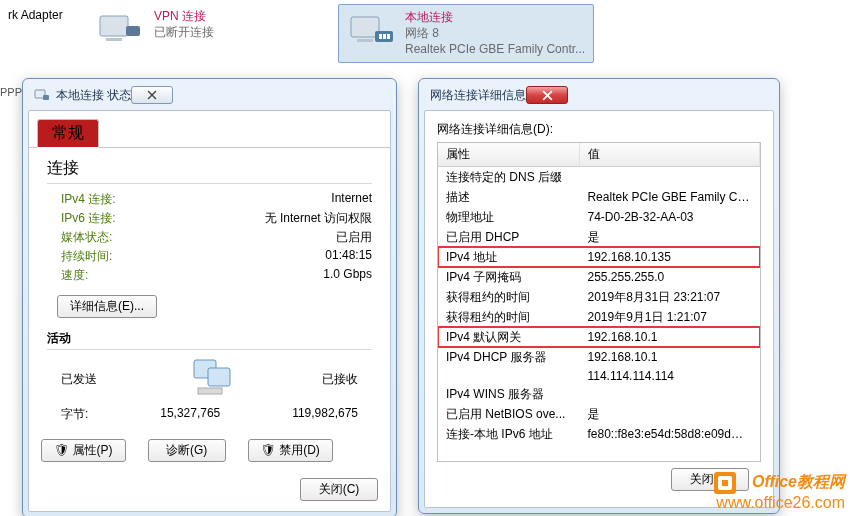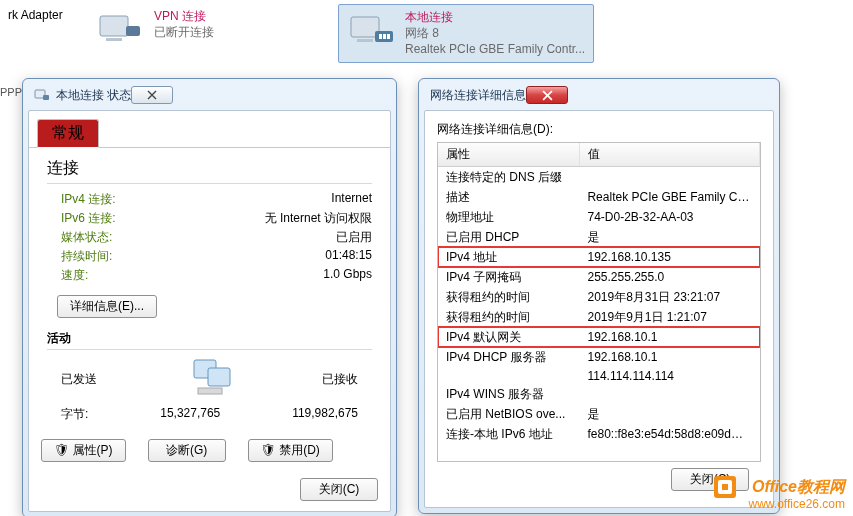--- a/index.html
+++ b/index.html
@@ -163,21 +163,21 @@
     
     .wm {
       position:absolute;
       right: 8px; bottom: 4px;
       text-align: right;
       line-height: 1.15;
     }
     .wm-logo { display:flex; align-items:center; gap:16px; justify-content:flex-end;text-align:center;}
     .wm-box { width:22px; height:22px; }
     .wm-big { font-size: 16px; color:#f28c13; font-style: italic; font-weight: bold; }
-    .wm-small { font-size: 12px; color:#f28c13;text-align:right; }
+    .wm-small { font-size: 16px; color:#f28c13;text-align:right; }
 
   </style>
 </head>
 <body>
 
 <div class="adapters">
   <div class="adapter" style="min-width:88px;">
     <span class="partial-text">rk Adapter</span>
   </div>
   <div class="adapter">

